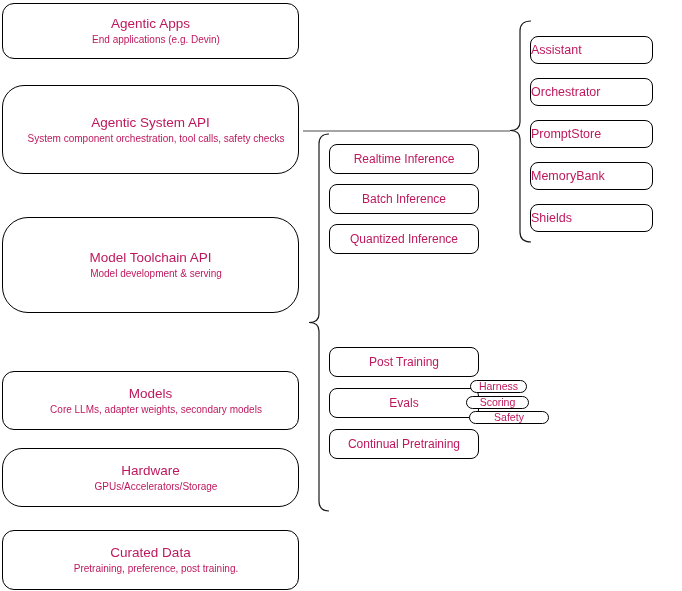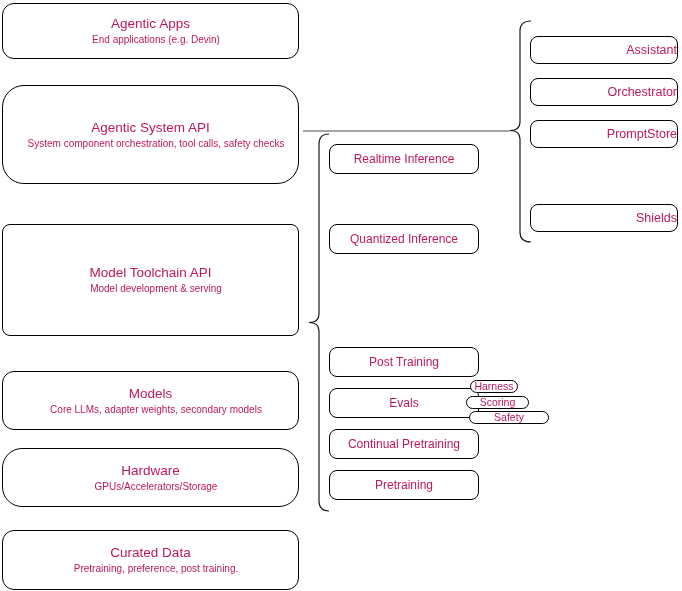--- a/index.html
+++ b/index.html
@@ -18,22 +18,22 @@
   .ltitle{font-size:13.5px;line-height:15px;}
   .lsub{font-size:10px;line-height:12px;padding-left:11px;}
   
   .mbox{
     left:329px;width:150px;height:30px;border-radius:8px;z-index:1;
     display:flex;align-items:center;justify-content:center;
     font-size:12px;white-space:nowrap;
   }
   
   .rbox{
-    left:530px;width:148px;height:28px;border-radius:8px;z-index:1;
-    display:flex;align-items:center;justify-content:flex-end;
+    left:530px;width:123px;height:28px;border-radius:8px;z-index:1;
+    display:flex;align-items:center;justify-content:flex-start;
     font-size:12.5px;white-space:nowrap;
   }
   
   .pill{
     height:13px;border-radius:7px;z-index:2;
     display:flex;align-items:center;justify-content:center;
     font-size:10.5px;line-height:13px;white-space:nowrap;
   }
 </style>
 </head>
@@ -45,26 +45,26 @@
     <path d="M 303 131 L 510 131" fill="none" stroke="#4d4d4d" stroke-width="1.2"></path>
     <path d="M 329 134 Q 319 134 319 144 L 319 314 Q 319 322.5 309 322.5 Q 319 322.5 319 331 L 319 501 Q 319 511 329 511" fill="none" stroke="#1a1a1a" stroke-width="1.2"></path>
     <path d="M 531 21 Q 520 21 520 31 L 520 122 Q 520 130.5 510 130.5 Q 520 130.5 520 139 L 520 232 Q 520 242 531 242" fill="none" stroke="#1a1a1a" stroke-width="1.2"></path>
   </svg>
 
   <div class="node lbox" style="top:3px;height:56px;border-radius:12px">
     <div class="ltitle">Agentic Apps</div>
     <div class="lsub">End applications (e.g. Devin)</div>
   </div>
 
-  <div class="node lbox" style="top:85px;height:99px;border-radius:22px">
+  <div class="node lbox" style="top:85px;height:89px;border-radius:22px">
     <div class="ltitle">Agentic System API</div>
     <div class="lsub">System component orchestration, tool calls, safety checks</div>
   </div>
 
-  <div class="node lbox" style="top:224px;height:112px;border-radius:8px">
+  <div class="node lbox" style="top:217px;height:96px;border-radius:26px">
     <div class="ltitle">Model Toolchain API</div>
     <div class="lsub">Model development &amp; serving</div>
   </div>
 
   <div class="node lbox" style="top:371px;height:59px;border-radius:12px">
     <div class="ltitle">Models</div>
     <div class="lsub">Core LLMs, adapter weights, secondary models</div>
   </div>
 
   <div class="node lbox" style="top:448px;height:59px;border-radius:20px">
@@ -73,52 +73,55 @@
   </div>
 
   <div class="node mbox" style="top:144px">
     <span>Realtime Inference</span>
   </div>
 
   <div class="node lbox" style="top:530px;height:60px;border-radius:12px">
     <div class="ltitle">Curated Data</div>
     <div class="lsub">Pretraining, preference, post training.</div>
   </div>
+  <div class="node mbox" style="top:184px">
+    <span>Batch Inference</span>
+  </div>
   <div class="node mbox" style="top:224px">
     <span>Quantized Inference</span>
   </div>
   <div class="node mbox" style="top:347px">
     <span>Post Training</span>
   </div>
   <div class="node mbox" style="top:388px">
     <span>Evals</span>
   </div>
   <div class="node mbox" style="top:429px">
     <span>Continual Pretraining</span>
   </div>
-  <div class="node mbox" style="top:470px">
-    <span>Pretraining</span>
-  </div>
 
-  <div class="node pill" style="left:470px;top:380px;width:48px">
+  <div class="node pill" style="left:470px;top:380px;width:57px">
     <span>Harness</span>
   </div>
   <div class="node pill" style="left:466px;top:396px;width:63px">
     <span>Scoring</span>
   </div>
   <div class="node pill" style="left:469px;top:411px;width:80px">
     <span>Safety</span>
   </div>
 
   <div class="node rbox" style="top:36px">
     <span>Assistant</span>
   </div>
   <div class="node rbox" style="top:78px">
     <span>Orchestrator</span>
   </div>
   <div class="node rbox" style="top:120px">
     <span>PromptStore</span>
   </div>
+  <div class="node rbox" style="top:162px">
+    <span>MemoryBank</span>
+  </div>
   <div class="node rbox" style="top:204px">
     <span>Shields</span>
   </div>
 
 </div>
 
 </body></html>

